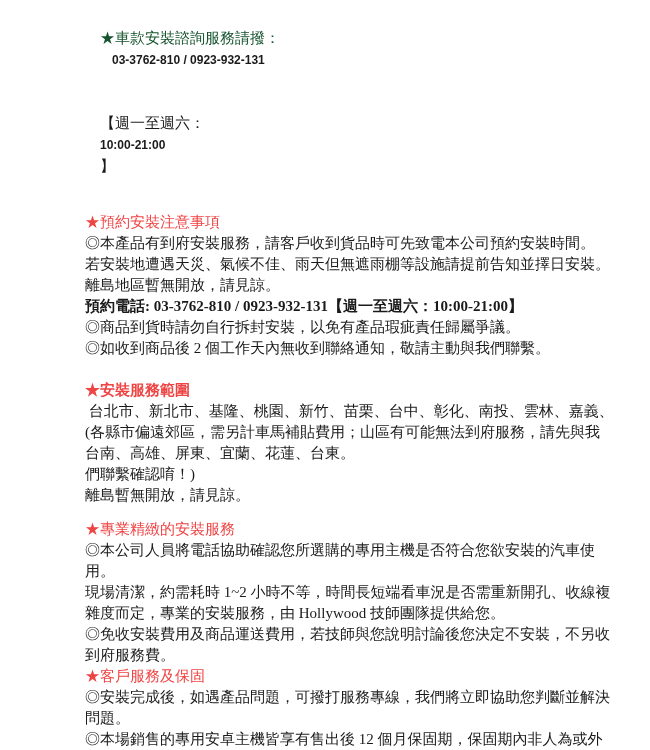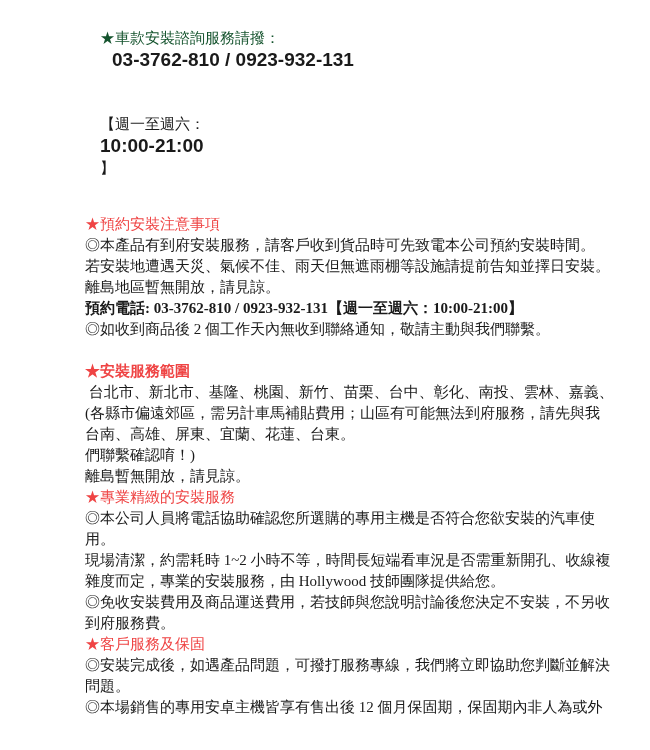--- a/index.html
+++ b/index.html
@@ -30,28 +30,28 @@
   }
   .red {
     color: #14532d;
   }
   .bold {
     font-weight: bold;
   }
   .num {
     font-family: "Liberation Sans", sans-serif;
     font-weight: bold;
-    font-size: 19px;
+    font-size: 12px;
   }
   .gap-left {
     margin-left: 12px;
   }
   .mt14 { margin-top: 14px; }
   .mt21 { margin-top: 21px; font-weight: bold; }
-  .mt13 { }
+  .mt13 { margin-top: 13px; }
 </style>
 </head>
 <body>
 
 <div class="doc">
 
   <div class="line">
     <span class="red">★車款安裝諮詢服務請撥：</span>
     <span class="num gap-left">03-3762-810 / 0923-932-131</span>
   </div>
@@ -60,20 +60,21 @@
     <span class="num">10:00-21:00</span>
     <span>】</span>
   </div>
 
   <div>
     <div class="heading mt14">★預約安裝注意事項</div>
     <div class="line">◎本產品有到府安裝服務，請客戶收到貨品時可先致電本公司預約安裝時間。</div>
     <div class="line">若安裝地遭遇天災、氣候不佳、雨天但無遮雨棚等設施請提前告知並擇日安裝。</div>
     <div class="line">離島地區暫無開放，請見諒。</div>
     <div class="line bold">預約電話: 03-3762-810 / 0923-932-131【週一至週六：10:00-21:00】</div>
+    <div class="line">◎商品到貨時請勿自行拆封安裝，以免有產品瑕疵責任歸屬爭議。</div>
     <div class="line">◎如收到商品後 2 個工作天內無收到聯絡通知，敬請主動與我們聯繫。</div>
   </div>
 
   <div>
     <div class="heading mt21">★安裝服務範圍</div>
     <div class="line"> 台北市、新北市、基隆、桃園、新竹、苗栗、台中、彰化、南投、雲林、嘉義、</div>
     <div class="line">(各縣市偏遠郊區，需另計車馬補貼費用；山區有可能無法到府服務，請先與我</div>
     <div class="line">台南、高雄、屏東、宜蘭、花蓮、台東。</div>
     <div class="line">們聯繫確認唷！)</div>
     <div class="line">離島暫無開放，請見諒。</div>

